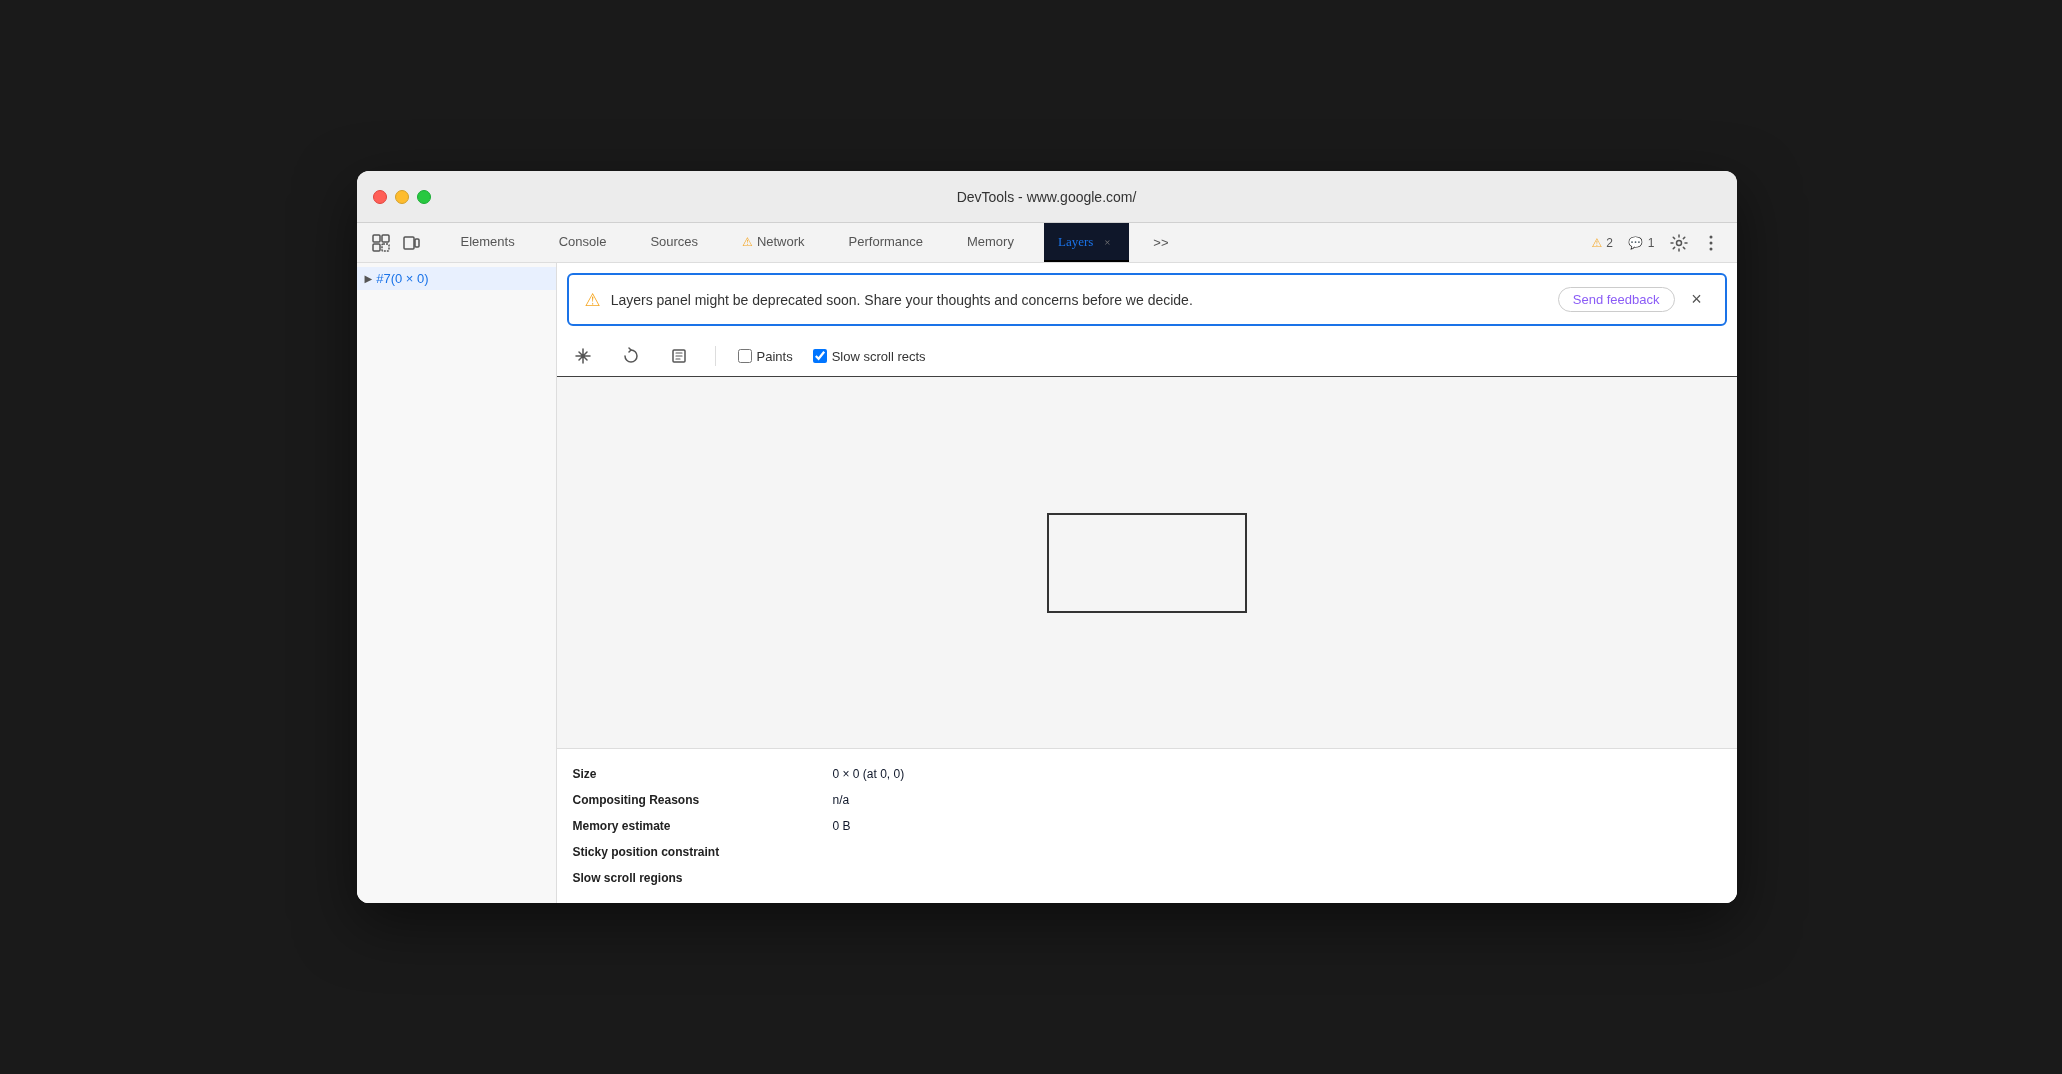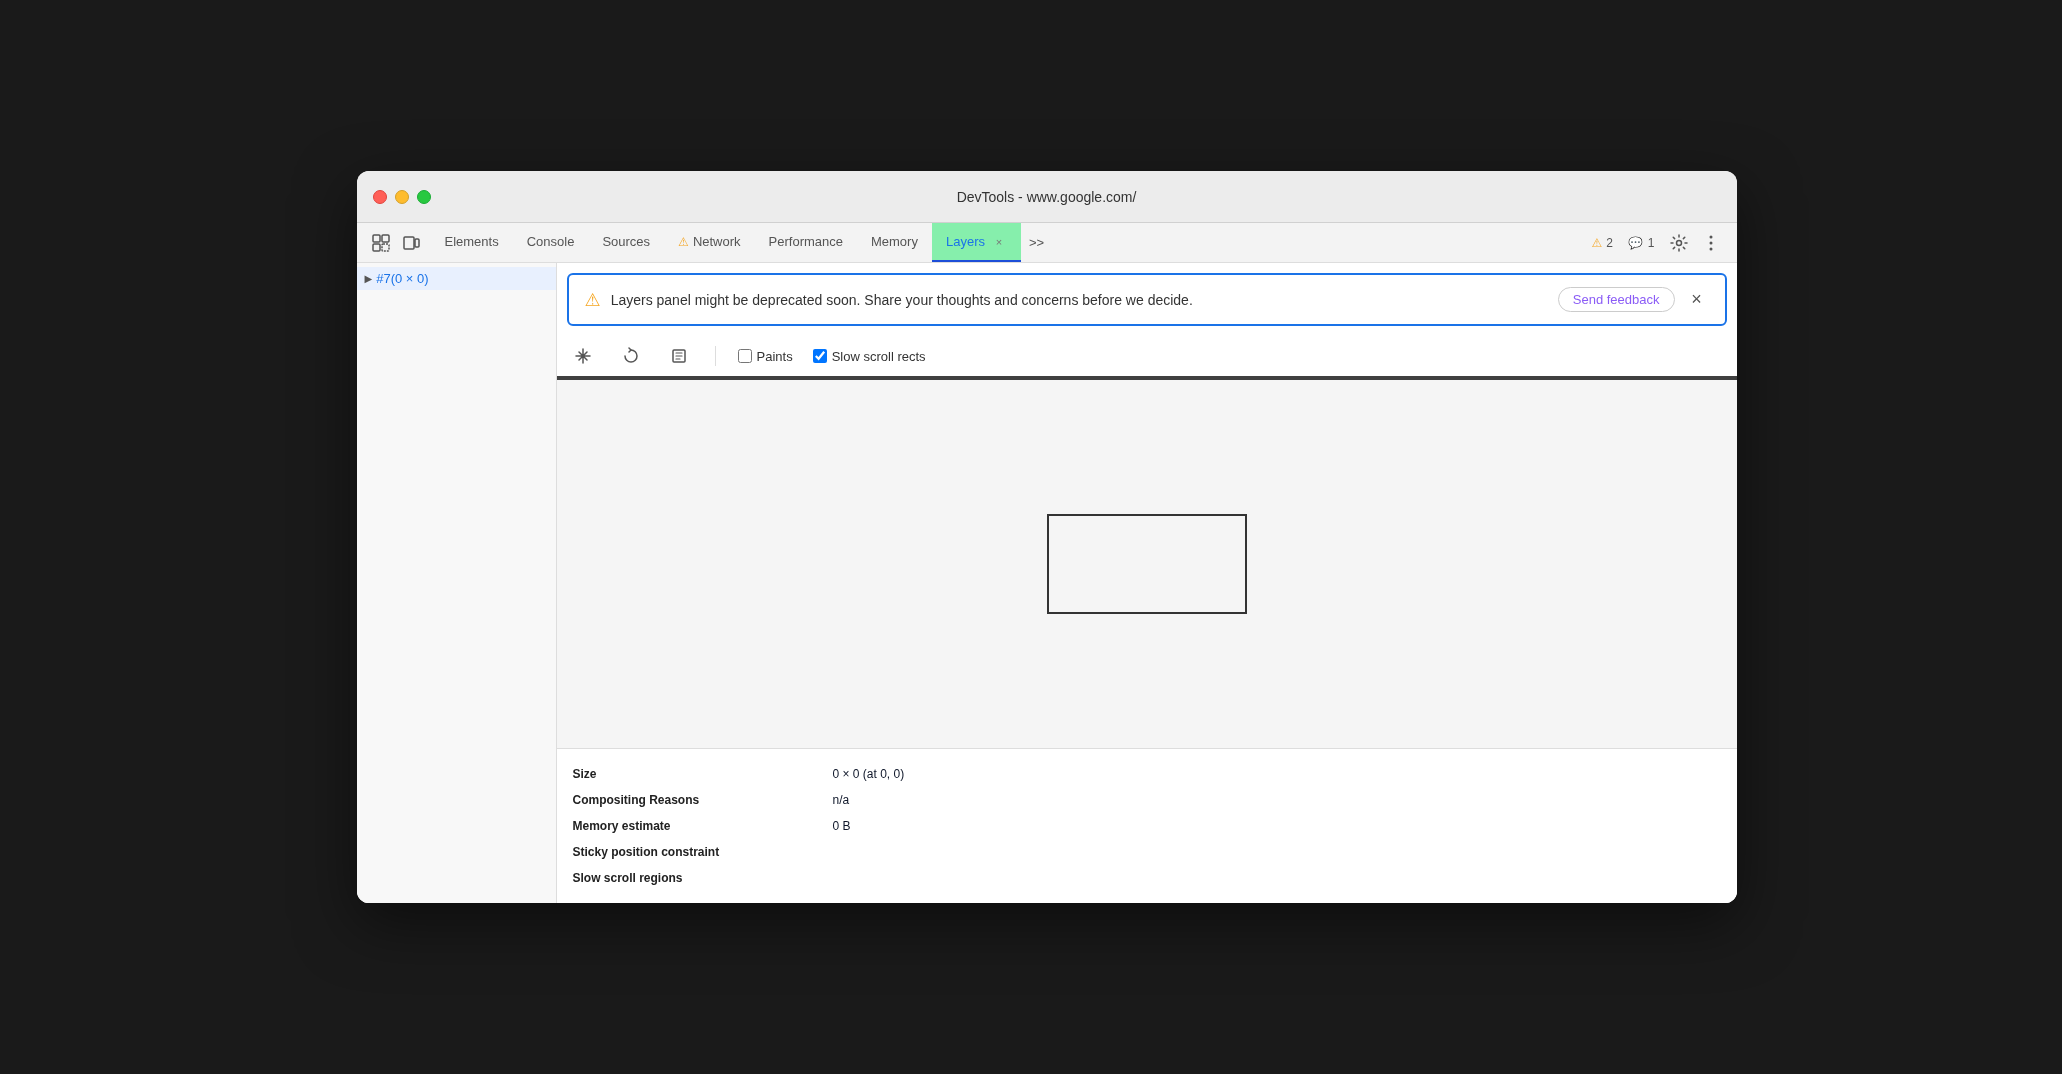--- a/index.html
+++ b/index.html
@@ -58,21 +58,21 @@
       height: 680px;
     }
     
     .tabbar {
       display: flex;
       align-items: center;
       background: #f3f3f3;
       border-bottom: 1px solid #ddd;
       height: 40px;
       padding: 0 4px;
-      gap: 0;
+      gap: 16px;
       flex-shrink: 0;
     }
     .tabbar-icons {
       display: flex;
       align-items: center;
       gap: 2px;
       padding: 0 6px;
     }
     .tab-icon-btn {
       width: 28px;
@@ -92,22 +92,23 @@
       padding: 0 14px;
       font-size: 13px;
       color: #555;
       cursor: pointer;
       border-bottom: 2px solid transparent;
       white-space: nowrap;
       gap: 4px;
     }
     .tab.active {
       color: #1a73e8;
-      border-bottom: 2px solid #1d4ed8;
-      background: #86efac;
+      border-bottom: 2px solid #000000;
+      background: #0f172a;
+      font-family: Liberation Serif, serif;
     }
     .tab .warning-icon {
       color: #f5a623;
       font-size: 12px;
     }
     .tab-close {
       width: 16px;
       height: 16px;
       display: flex;
       align-items: center;
@@ -232,21 +233,21 @@
       color: #555;
       font-size: 18px;
       border-radius: 3px;
       flex-shrink: 0;
     }
     
     .layer-toolbar {
       display: flex;
       align-items: center;
       padding: 6px 12px;
-      border-bottom: 4px solid #404040;
+      border-bottom: 1px solid #404040;
       gap: 20px;
       flex-shrink: 0;
     }
     .toolbar-icon-btn {
       width: 28px;
       height: 28px;
       display: flex;
       align-items: center;
       justify-content: center;
       border-radius: 4px;

